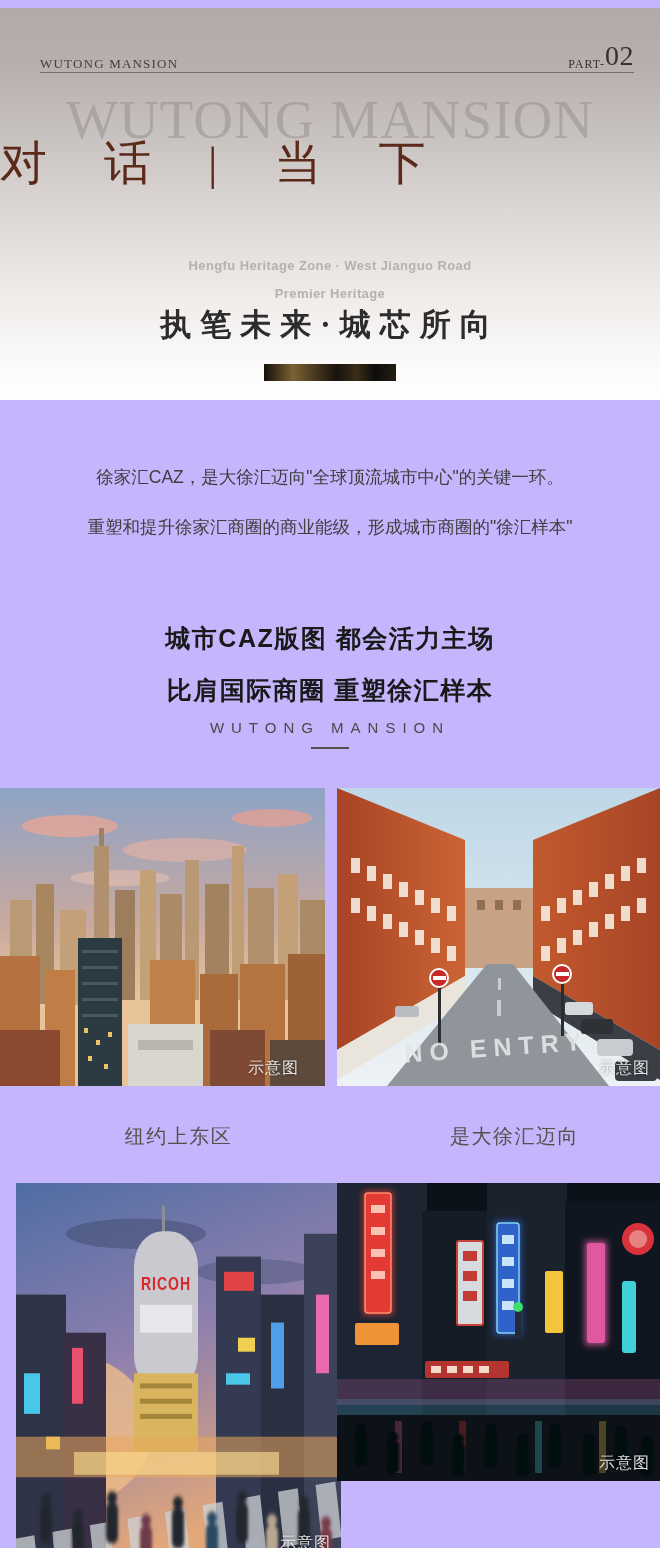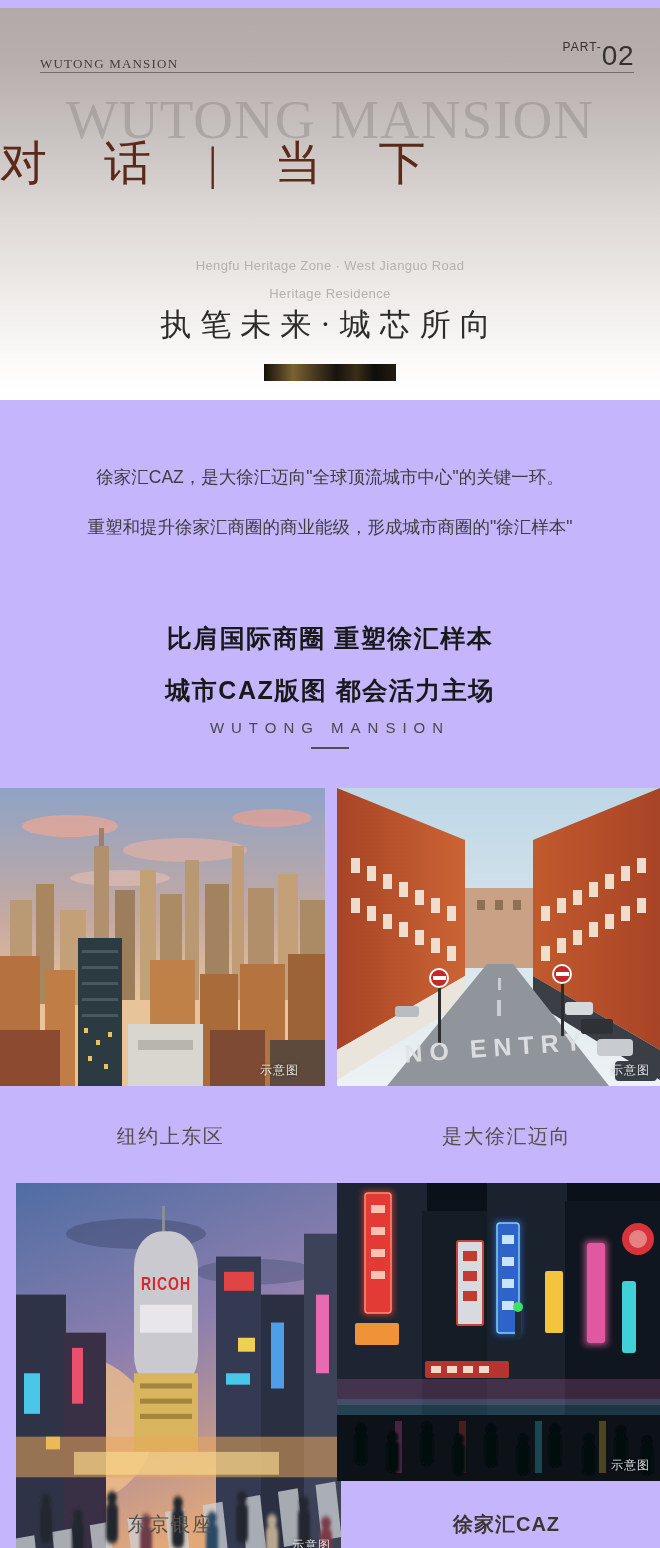--- a/index.html
+++ b/index.html
@@ -7,35 +7,35 @@
         background:#c4b5fd;font-family:"Liberation Sans",sans-serif;}
 
   
   .hero{position:absolute;left:0;top:8px;width:660px;height:392px;
         background:linear-gradient(180deg,#b1aaa8 0%,#b6afad 14%,#c9c3c1 34%,
                    #ddd8d6 52%,#efecea 74%,#fbfaf9 90%,#ffffff 100%);}
   .header-row{position:absolute;left:40px;right:26px;top:26px;height:38px;
         display:flex;justify-content:space-between;align-items:flex-end;}
   .brand{font-family:"Liberation Serif",serif;font-size:13px;letter-spacing:1.2px;
         color:#443e3b;}
-  .part{font-family:Liberation Sans, sans-serif;color:#35312e;display:flex;align-items:flex-start;}
+  .part{font-family:Liberation Serif, serif;color:#35312e;display:flex;align-items:flex-end;}
   .part-prefix{font-size:12px;letter-spacing:1px;}
   .part-number{font-size:28px;letter-spacing:.5px;}
   .header-line{position:absolute;left:40px;right:26px;top:64px;height:0;
         border-top:1.5px solid #756e68;}
   .watermark{position:absolute;left:0;top:80px;width:660px;text-align:center;
         font-family:"Liberation Serif",serif;font-size:55px;letter-spacing:1px;
         color:#96908e;opacity:.55;white-space:nowrap;}
   .hero-title{position:absolute;left:0;top:124px;width:660px;text-align:left;
         font-family:"Liberation Serif",serif;font-size:47px;font-weight:500;
         letter-spacing:5px;color:#5c2a1b;white-space:nowrap;}
   .hero-sub{position:absolute;left:0;top:244px;width:660px;text-align:center;
-        font-size:13px;line-height:28px;letter-spacing:.4px;color:#b5b1ad;}
+        font-size:13px;line-height:28px;letter-spacing:.4px;color:#b5b1ad;font-weight:bold;}
   .hero-headline{position:absolute;left:0;top:296px;width:660px;text-align:center;
-        font-family:"Liberation Serif",serif;font-size:31px;font-weight:400;
+        font-family:"Liberation Serif",serif;font-size:31px;font-weight:700;
         letter-spacing:9px;color:#2d2c2b;white-space:nowrap;}
   .photo-strip{position:absolute;left:264px;top:356px;width:132px;height:17px;
         background:linear-gradient(90deg,#15100a 0%,#7a6233 22%,#4a3a1f 38%,
                    #17130d 55%,#3a2d18 70%,#0e0d0b 84%,#241c10 100%);}
 
   
   .intro{position:absolute;left:0;top:452px;width:660px;text-align:center;
         color:#3e3e3e;font-size:17.5px;}
   .intro-line{height:50px;line-height:50px;white-space:nowrap;}
 
@@ -50,25 +50,25 @@
         border-top:2px solid #4f4f4f;transform:translateX(-50%);}
 
   
   .gallery{position:absolute;left:0;top:788px;width:660px;height:760px;}
   .photo{position:absolute;overflow:hidden;background:#ccc;}
   .photo svg{display:block;width:100%;height:100%;}
   .photo-1{left:0;top:0;width:325px;height:298px;}
   .photo-2{left:337px;top:0;width:323px;height:298px;}
   .photo-3{left:16px;top:395px;width:325px;height:378px;}
   .photo-4{left:337px;top:395px;width:323px;height:298px;}
-  .schematic{position:absolute;right:10px;bottom:7px;font-size:12px;
+  .schematic{position:absolute;right:10px;bottom:7px;font-size:16px;
         color:rgba(255,255,255,.85);text-shadow:0 0 3px rgba(0,0,0,.45);
         letter-spacing:1px;}
   .photo-1 .schematic{right:26px;}
-  .caption-row{position:absolute;left:8px;width:529px;height:36px;}
+  .caption-row{position:absolute;left:16px;width:529px;height:36px;}
   .caption-row-1{top:330px;}
   .caption-row-2{top:718px;}
   .caption{position:absolute;top:0;height:36px;line-height:36px;text-align:center;
         font-size:20px;letter-spacing:1.5px;color:#56504a;}
   .caption-a{left:0;width:325px;}
   .caption-b{left:337px;width:323px;}
   .caption-bold{font-weight:700;color:#3b362f;letter-spacing:1px;}
 </style>
 </head>
 <body>
@@ -81,34 +81,34 @@
       <span class="part">
         <span class="part-prefix">PART-</span>
         <span class="part-number">02</span>
       </span>
     </div>
     <div class="header-line"></div>
     <div class="watermark">WUTONG MANSION</div>
     <div class="hero-title">对　话　|　当　下</div>
     <div class="hero-sub">
       <div>Hengfu Heritage Zone · West Jianguo Road</div>
-      <div>Heritage Residence</div>
+      <div>Premier Heritage</div>
     </div>
     <div class="hero-headline">执笔未来·城芯所向</div>
     <div class="photo-strip"></div>
   </div>
 
   <div class="intro">
     <div class="intro-line">徐家汇CAZ，是大徐汇迈向"全球顶流城市中心"的关键一环。</div>
     <div class="intro-line">重塑和提升徐家汇商圈的商业能级，形成城市商圈的"徐汇样本"</div>
   </div>
 
   <div class="slogans">
+    <div class="slogan-line">城市CAZ版图  都会活力主场</div>
     <div class="slogan-line">比肩国际商圈  重塑徐汇样本</div>
-    <div class="slogan-line">城市CAZ版图  都会活力主场</div>
   </div>
   <div class="brand-spaced">WUTONG MANSION</div>
   <div class="brand-dash"></div>
 
   <div class="gallery">
 
     <div class="photo photo-1">
       <svg viewBox="0 0 325 298" preserveAspectRatio="none">
         <defs>
           <linearGradient id="nysky" x1="0" y1="0" x2="0" y2="1">
@@ -414,19 +414,15 @@
             <rect x="246" y="260" width="12" height="32" rx="5"></rect>
           <circle cx="284" cy="248" r="5"></circle>
             <rect x="278" y="252" width="12" height="34" rx="5"></rect>
           <circle cx="310" cy="258" r="5"></circle>
             <rect x="304" y="262" width="12" height="30" rx="5"></rect>
         </g>
       </svg>
       <span class="schematic">示意图</span>
     </div>
 
-    <div class="caption-row caption-row-2">
-      <div class="caption caption-a">东京银座</div>
-      <div class="caption caption-b caption-bold">徐家汇CAZ</div>
-    </div>
 
   </div>
 </div>
 
 </body></html>

